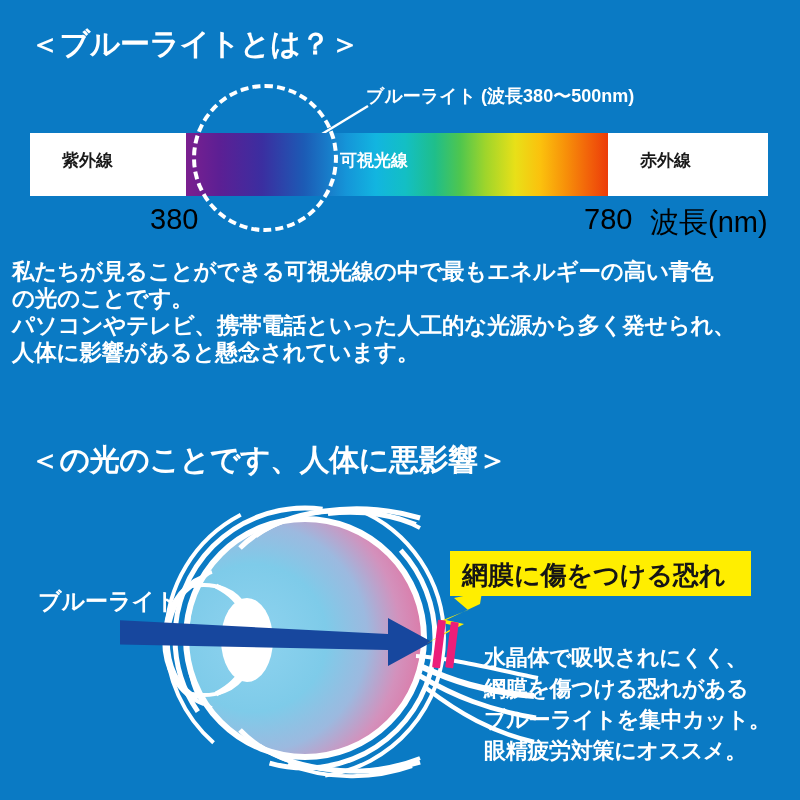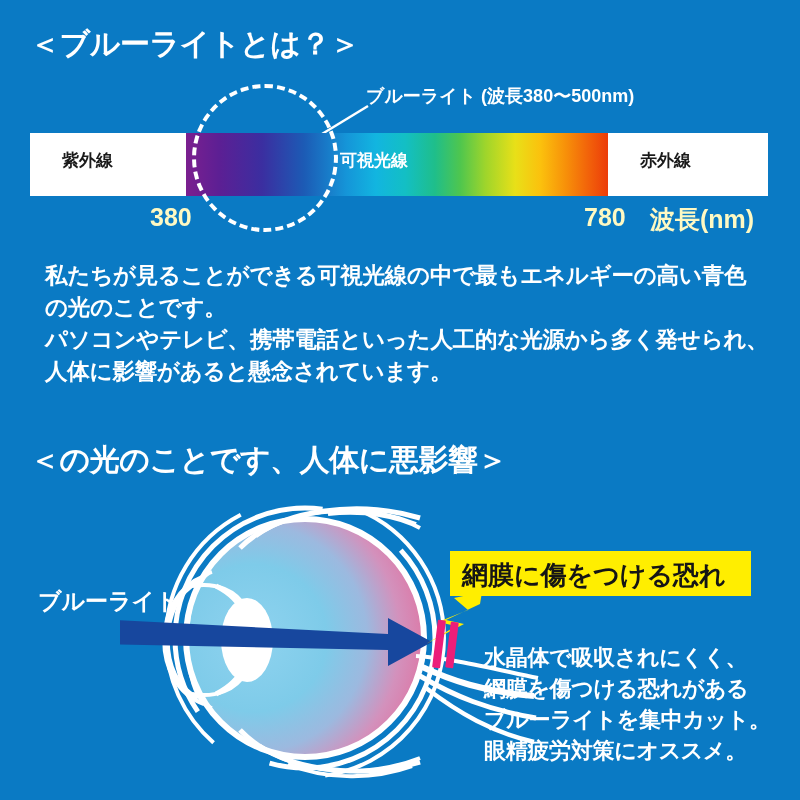--- a/index.html
+++ b/index.html
@@ -105,41 +105,42 @@
     left: 340px; top: 149px;
     color: #ffffff;
   }
   #band-ir {
     left: 640px; top: 149px;
     color: #1a1a1a;
   }
 
   .axis-label {
     position: absolute;
-    color: #fef9c3;
-    font-size: 25px;
-    font-weight: bold;
+    color: #000000;
+    font-size: 29px;
+    font-weight: normal;
     white-space: nowrap;
     z-index: 5;
   }
   #axis-380 { left: 150px; top: 203px; }
   #axis-780 { left: 584px; top: 203px; }
   #axis-unit { left: 650px; top: 203px; }
 
   
   .body-text {
     position: absolute;
-    left: 45px; top: 260px;
+    left: 12px; top: 260px;
     width: 745px;
     color: #ffffff;
     font-size: 22.5px;
     font-weight: bold;
-    line-height: 32px;
+    line-height: 27px;
     letter-spacing: -0.2px;
     white-space: pre-line;
+    font-family: Liberation Mono, monospace;
   }
 
   
   #eye-diagram {
     position: absolute;
     left: 120px; top: 490px;
     width: 420px; height: 300px;
   }
 
   

